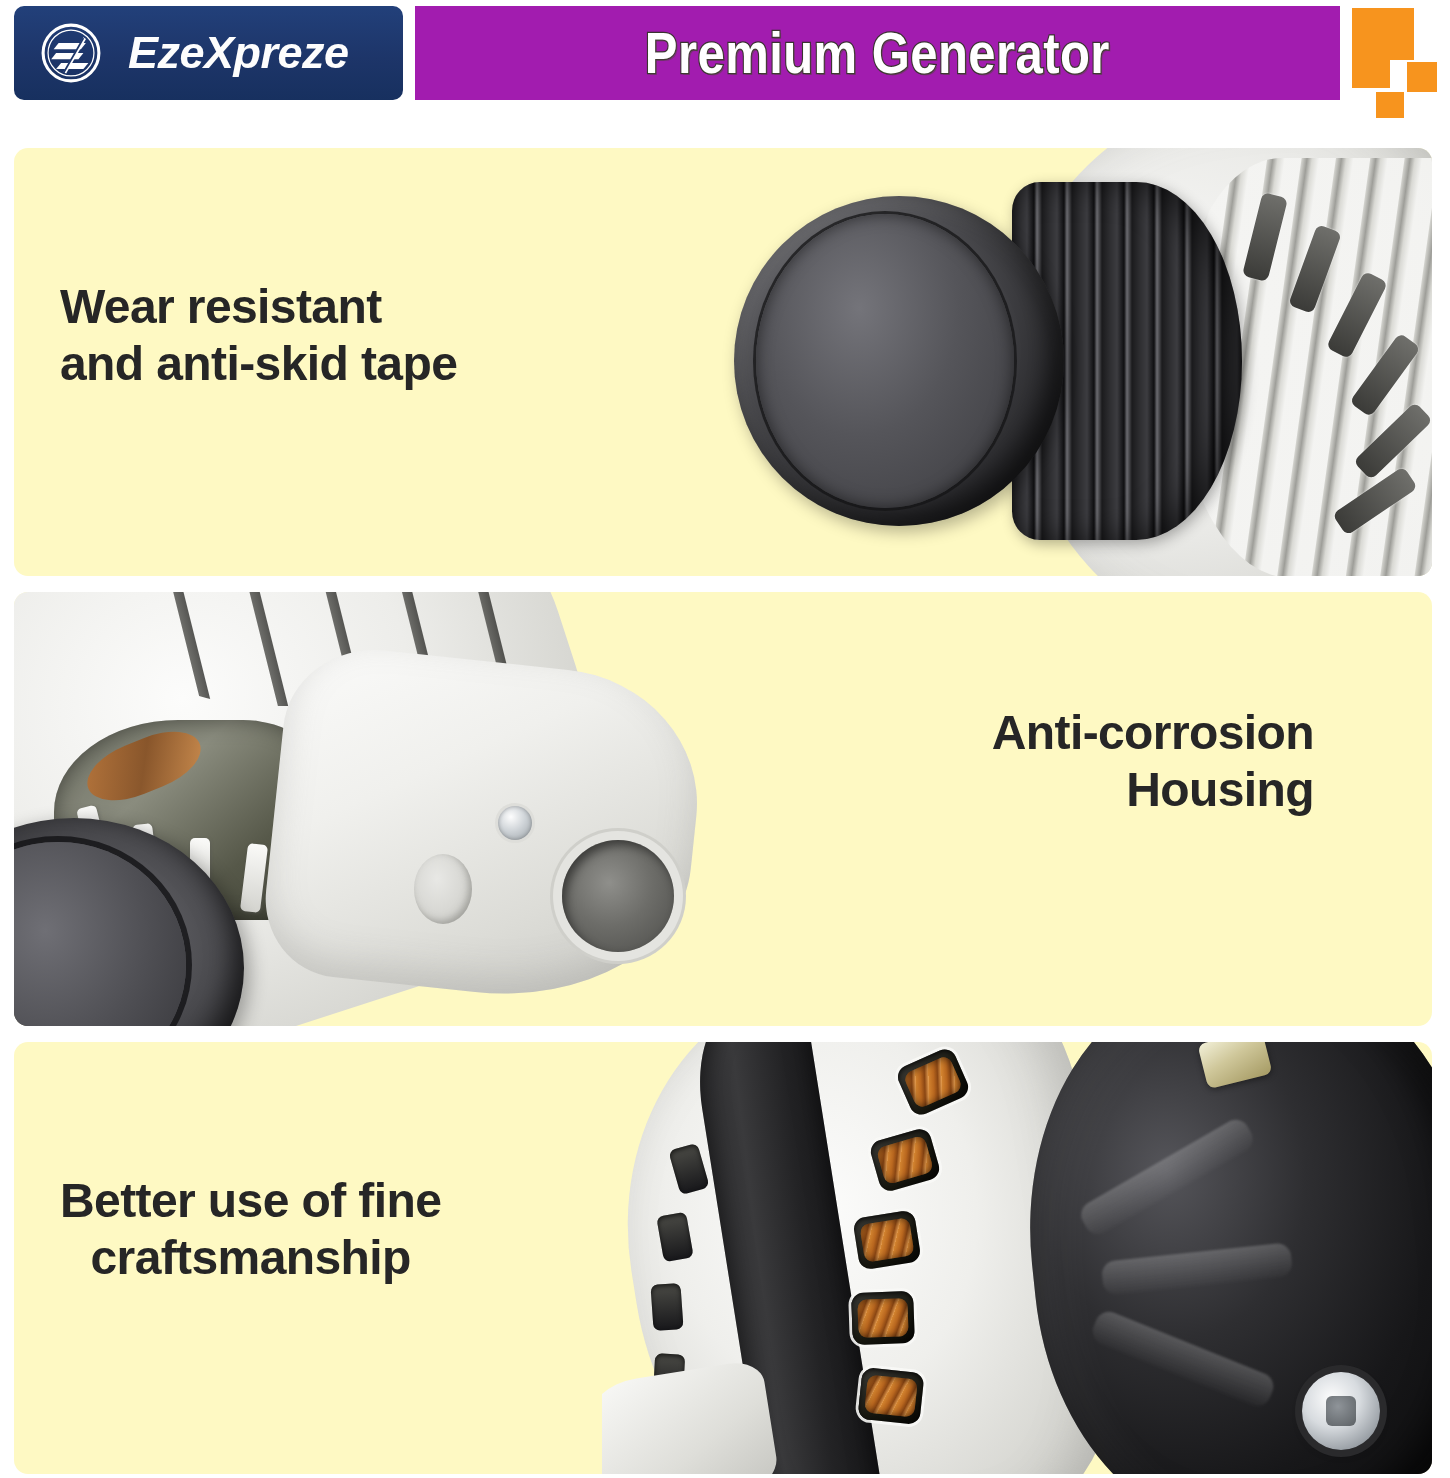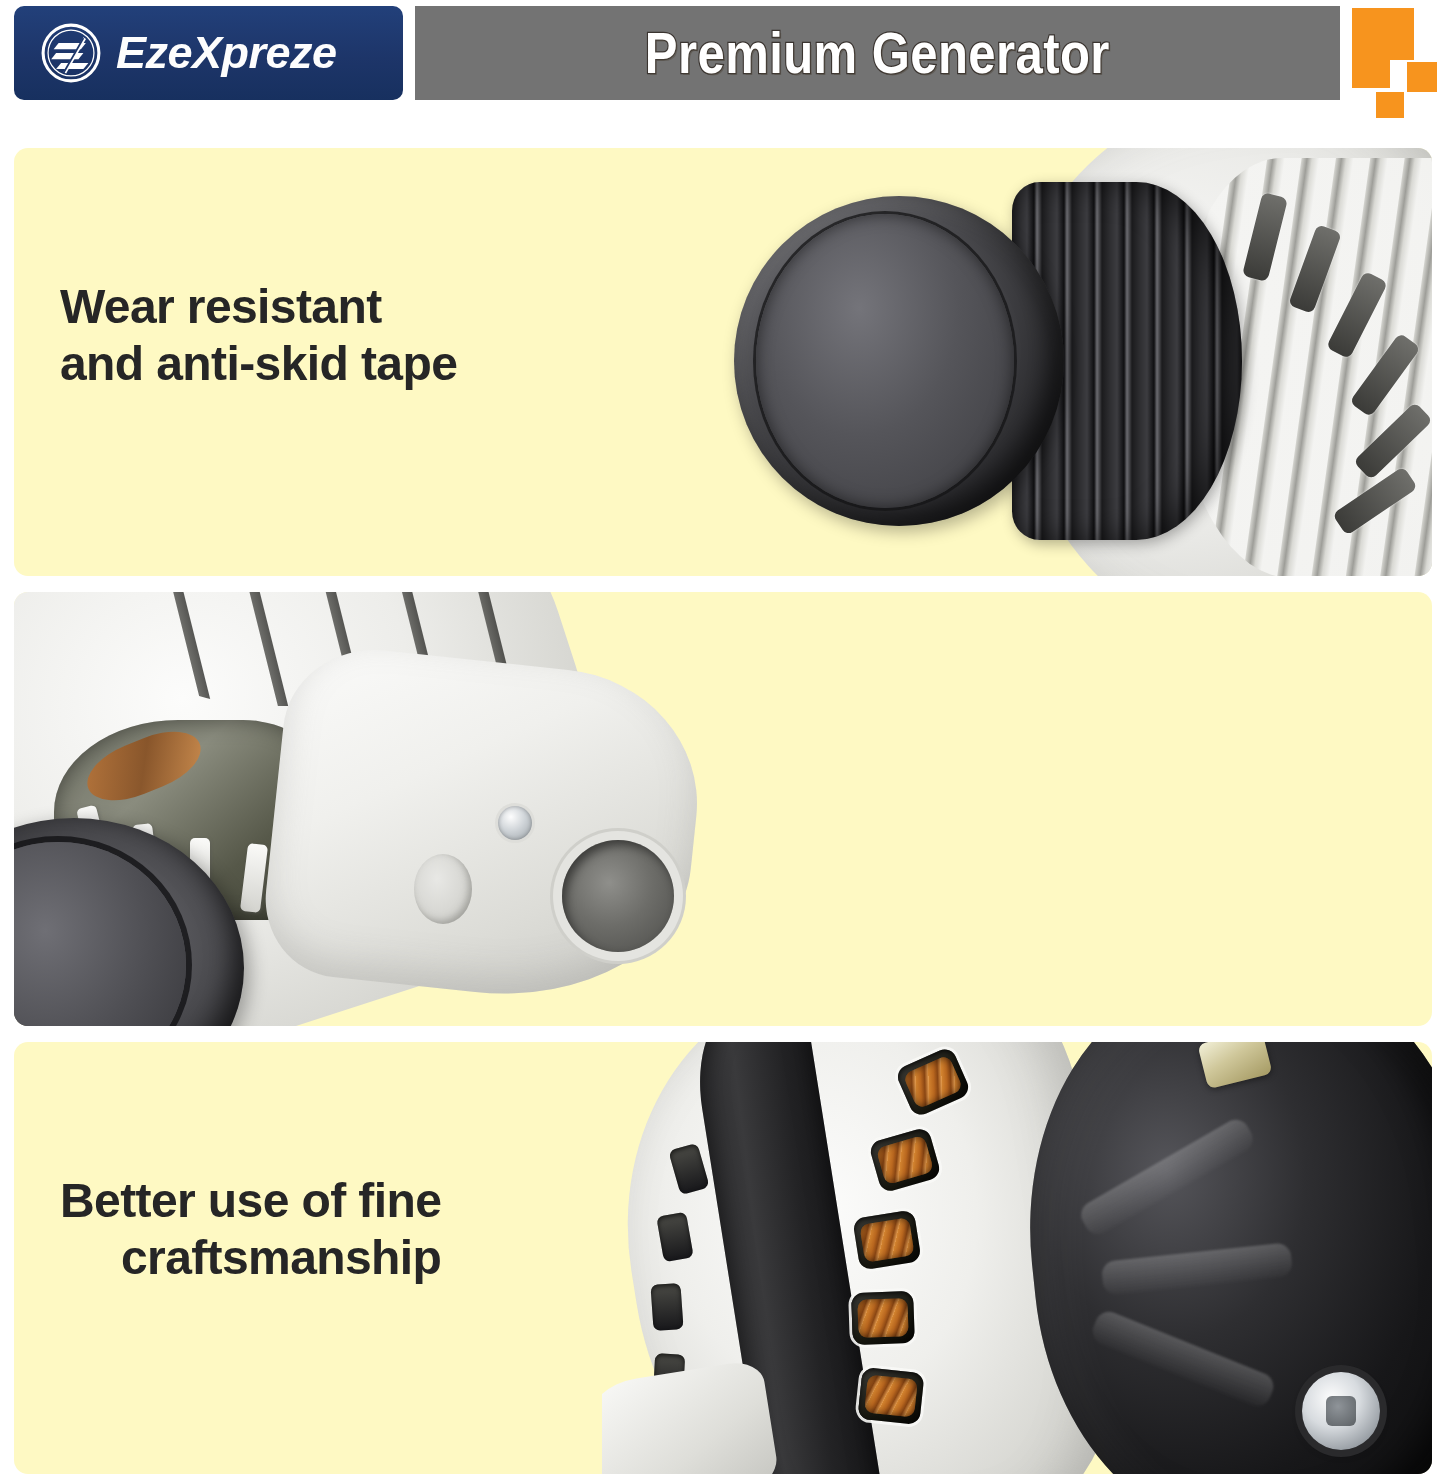--- a/index.html
+++ b/index.html
@@ -11,32 +11,32 @@
     position:relative;
   }
 
   
   .header { position:absolute; left:0; top:0; width:1450px; height:110px; }
 
   .brand-badge {
     position:absolute; left:14px; top:6px; width:389px; height:94px;
     background:linear-gradient(180deg,#22407a 0%,#1d3569 55%,#17305f 100%);
     border-radius:10px;
-    display:flex; align-items:center; gap:14px; padding-left:26px;
+    display:flex; align-items:center; gap:26px; padding-left:26px;
   }
   .brand-mark { width:62px; height:62px; position:relative; flex:0 0 auto; }
   .brand-name {
     color:#fdfdfd; font-size:45px; font-weight:bold; font-style:italic;
     letter-spacing:-0.5px; white-space:nowrap;
     font-family:"Liberation Sans", sans-serif;
   }
 
   .title-banner {
     position:absolute; left:415px; top:6px; width:925px; height:94px;
-    background:#737373;
+    background:#a21caf;
     display:flex; align-items:center; justify-content:center;
   }
   .title-text {
     font-size:57px; font-weight:bold; color:#ffffff;
     font-family:"Liberation Sans Narrow","Liberation Sans", sans-serif;
     transform:scaleX(0.86);
     letter-spacing:0.5px; white-space:nowrap;
     -webkit-text-stroke:2.6px #3a3430;
     paint-order:stroke fill;
     text-shadow:2px 2px 0 rgba(80,70,60,.45);
@@ -57,21 +57,21 @@
   .caption {
     position:absolute; z-index:4;
     color:#262626; font-weight:bold;
     font-size:48px; line-height:1.19;
     letter-spacing:-0.6px;
     white-space:pre-line;
     font-family:"Liberation Sans", sans-serif;
   }
   #cap-1 { left:46px;  top:130px; text-align:left; }
   #cap-2 { right:118px; top:112px; text-align:right; }
-  #cap-3 { left:46px;  top:130px; text-align:right; }
+  #cap-3 { left:46px;  top:130px; text-align:center; }
 
   .photo { position:absolute; overflow:hidden; }
 
   
   #photo-1 { right:0; top:0; width:720px; height:428px; }
   .p1-housing {
     position:absolute; left:300px; top:-60px; width:520px; height:560px;
     background:
       radial-gradient(ellipse at 30% 40%, #fbfbfa 0%, #e9e9e6 45%, #d2d2cd 75%, #bdbdb8 100%);
     border-radius:52% 36% 42% 48%/46% 52% 40% 50%;
@@ -331,20 +331,22 @@
     <div class="p2-claw" style="left:122px; top:232px; transform:rotate(-7deg);"></div>
     <div class="p2-claw" style="left:176px; top:246px; transform:rotate(0deg);"></div>
     <div class="p2-claw" style="left:230px; top:252px; transform:rotate(7deg);"></div>
     <div class="p2-arm"></div>
     <div class="p2-boss"></div>
     <div class="p2-bolt"></div>
     <div class="p2-bore"></div>
     <div class="p2-pulley"></div>
   </div>
 
+  <div class="caption" id="cap-2">Anti-corrosion
+Housing</div>
 </div>
 
 <div class="panel" id="panel-3">
 
   <div class="photo" id="photo-3">
     <div class="p3-front"></div>
     <div class="p3-band"></div>
 
     <div class="p3-slot" style="left:72px;  top:104px; transform:rotate(-16deg);"></div>
     <div class="p3-slot" style="left:58px;  top:172px; transform:rotate(-10deg);"></div>

